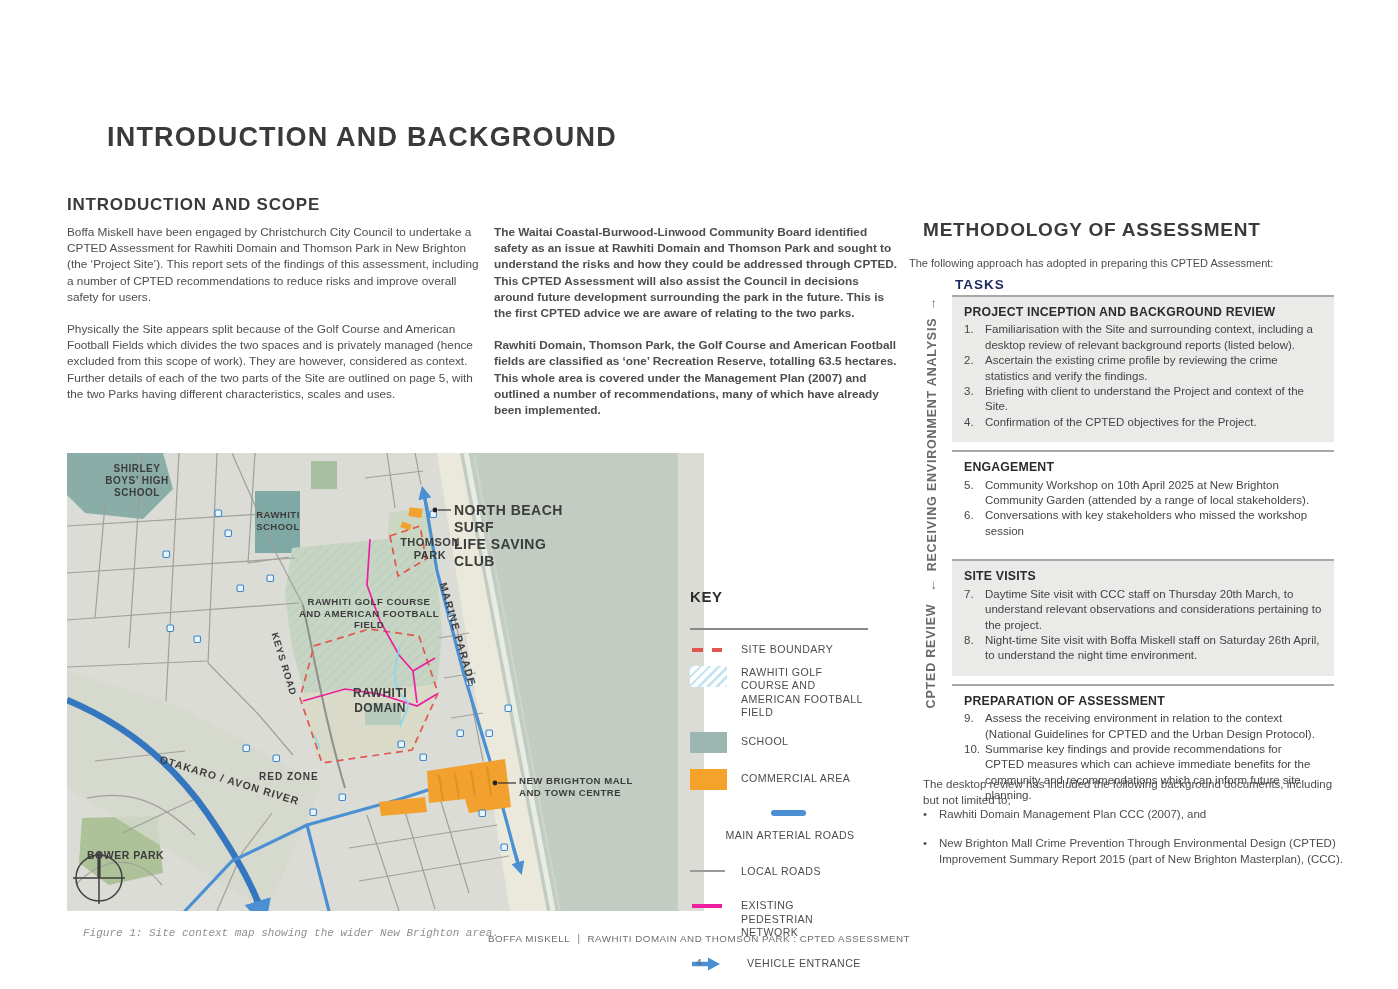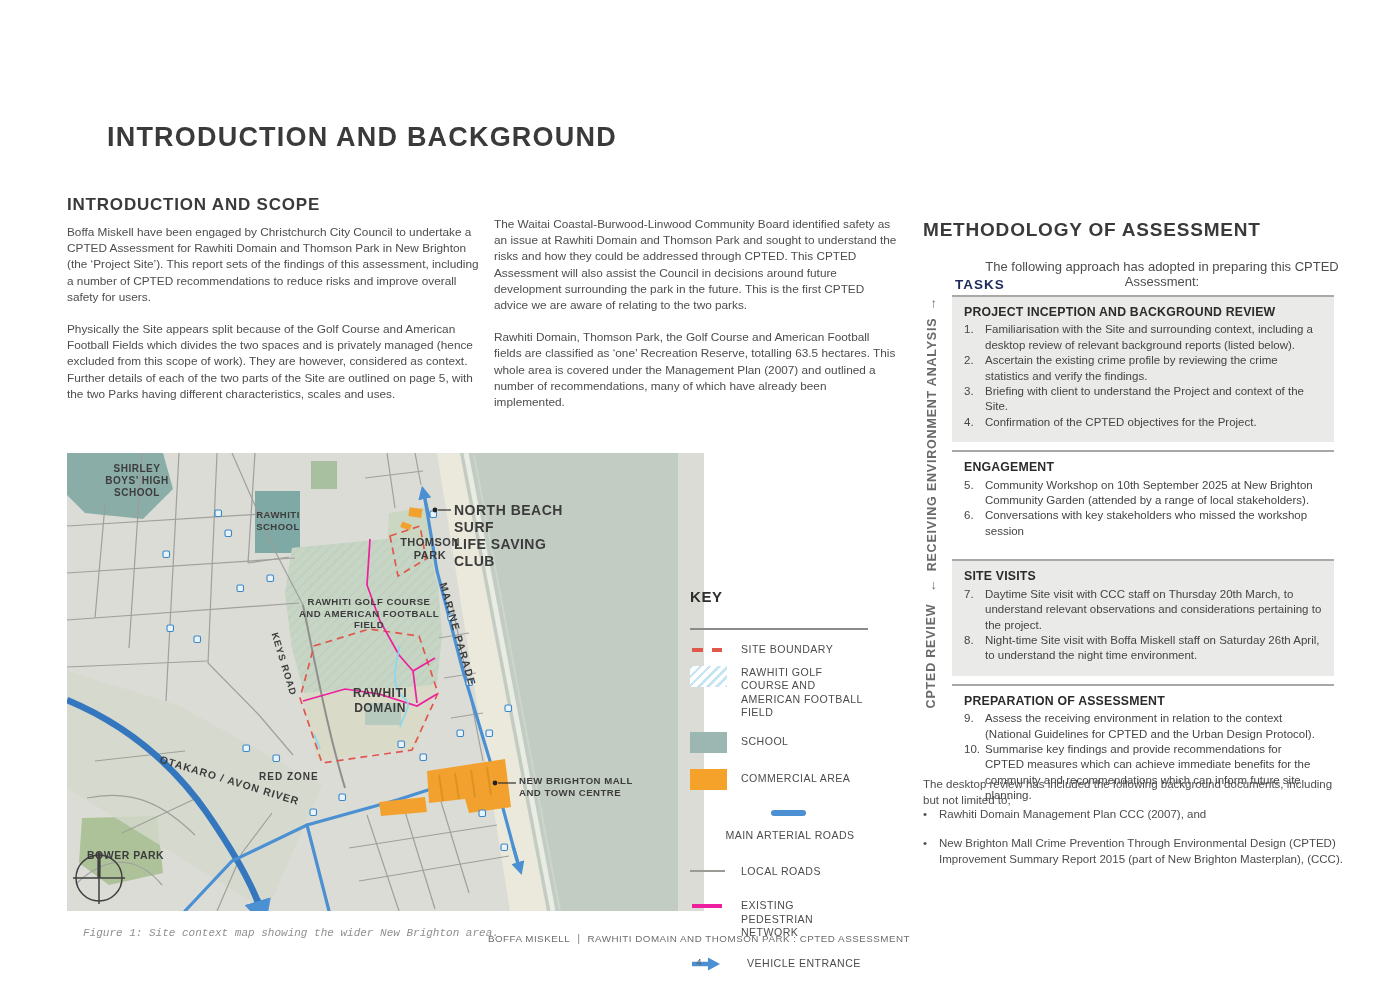--- a/index.html
+++ b/index.html
@@ -11,21 +11,21 @@
 
   
   .h-main { left:67px; top:104px; font-size:27px; font-weight:bold; letter-spacing:1.2px; color:#3a3a3a;margin-left:40px; }
   .h-sub  { left:67px; top:181px; font-size:17px; font-weight:bold; letter-spacing:0.8px; color:#3a3a3a; }
   .h-meth { left:923px; top:203px; font-size:19px; font-weight:bold; letter-spacing:0.8px; color:#3a3a3a; }
 
   
   .col { font-size:11.8px; line-height:16.2px; color:#4d4d4d; }
   .col p { margin:0 0 16px 0; }
   .col1 { left:67px;  top:224px; width:412px; }
-  .col2 { left:494px; top:216px; width:404px; }
+  .col2 { left:494px; top:224px; width:404px;font-weight:bold; }
 
   
   .figure { left:67px; top:453px; width:637px; height:458px; overflow:hidden; background:#dcdcd6; }
   .figure svg { position:absolute; left:0; top:0; }
   .ml { position:absolute; font-weight:bold; color:#3c3c3c; white-space:pre-line; line-height:1.22; letter-spacing:0.5px; }
   .caption { left:83px; top:916px; font-size:11px; font-style:italic; color:#8f8f8f;font-family:Liberation Mono, monospace; }
 
   
   .key { left:690px; top:588px; width:200px; }
   .key-title { font-size:15px; font-weight:bold; color:#2e2e2e; letter-spacing:0.6px;
@@ -38,21 +38,21 @@
       background:repeating-linear-gradient(90deg,#e0584d 0 11px,transparent 11px 20px); }
   .sw-hatch { width:37px; height:21px;
       background:repeating-linear-gradient(135deg,#c5e5f2 0 2.5px,#ffffff 2.5px 6.5px); }
   .sw-school { width:37px; height:21px; background:#9cb7b2; }
   .sw-commercial { width:37px; height:21px; background:#f4a22a; }
   .sw-arterial { width:35px; height:6.5px; border-radius:3.5px; background:#4a90d2; }
   .sw-local { width:35px; height:2px; background:#9a9a96; }
   .sw-ped { width:30px; height:3.5px; background:#ee1f9e; margin-left:2px; }
 
   
-  .meth-intro { left:952px; top:246px; width:420px; font-size:13px; color:#4d4d4d;text-align:center; }
+  .meth-intro { left:909px; top:246px; width:420px; font-size:11px; color:#4d4d4d; }
   .tasks-label { left:955px; top:277px; font-size:13.5px; font-weight:bold; letter-spacing:1px; color:#1e2a5c; }
   .tasks { left:952px; top:295px; width:382px; }
   .group { border-top:2px solid #a8a8a8; padding:8px 12px 12px 12px; margin-bottom:8px;
            font-size:11.5px; line-height:15.4px; color:#454545; }
   .group.shaded { background:#eaeae9; }
   .gtitle { font-size:12.3px; font-weight:bold; color:#2b2b2b; letter-spacing:0.2px; margin-bottom:2px; }
   .gi { display:flex; }
   .gi .num { flex:none; width:21px; }
 
   .axis { position:absolute; transform-origin:0 0; transform:rotate(-90deg);
@@ -346,21 +346,21 @@
         </div>
       <div class="gi">
           <span class="num">4.</span>
           <span>Confirmation of the CPTED objectives for the Project.</span>
         </div>
     </div>
     <div class="group">
       <div class="gtitle">ENGAGEMENT</div>
       <div class="gi">
           <span class="num">5.</span>
-          <span>Community Workshop on 10th September 2025 at New Brighton Community Garden (attended by a range of local stakeholders).</span>
+          <span>Community Workshop on 10th April 2025 at New Brighton Community Garden (attended by a range of local stakeholders).</span>
         </div>
       <div class="gi">
           <span class="num">6.</span>
           <span>Conversations with key stakeholders who missed the workshop session</span>
         </div>
     </div>
     <div class="group shaded">
       <div class="gtitle">SITE VISITS</div>
       <div class="gi">
           <span class="num">7.</span>

